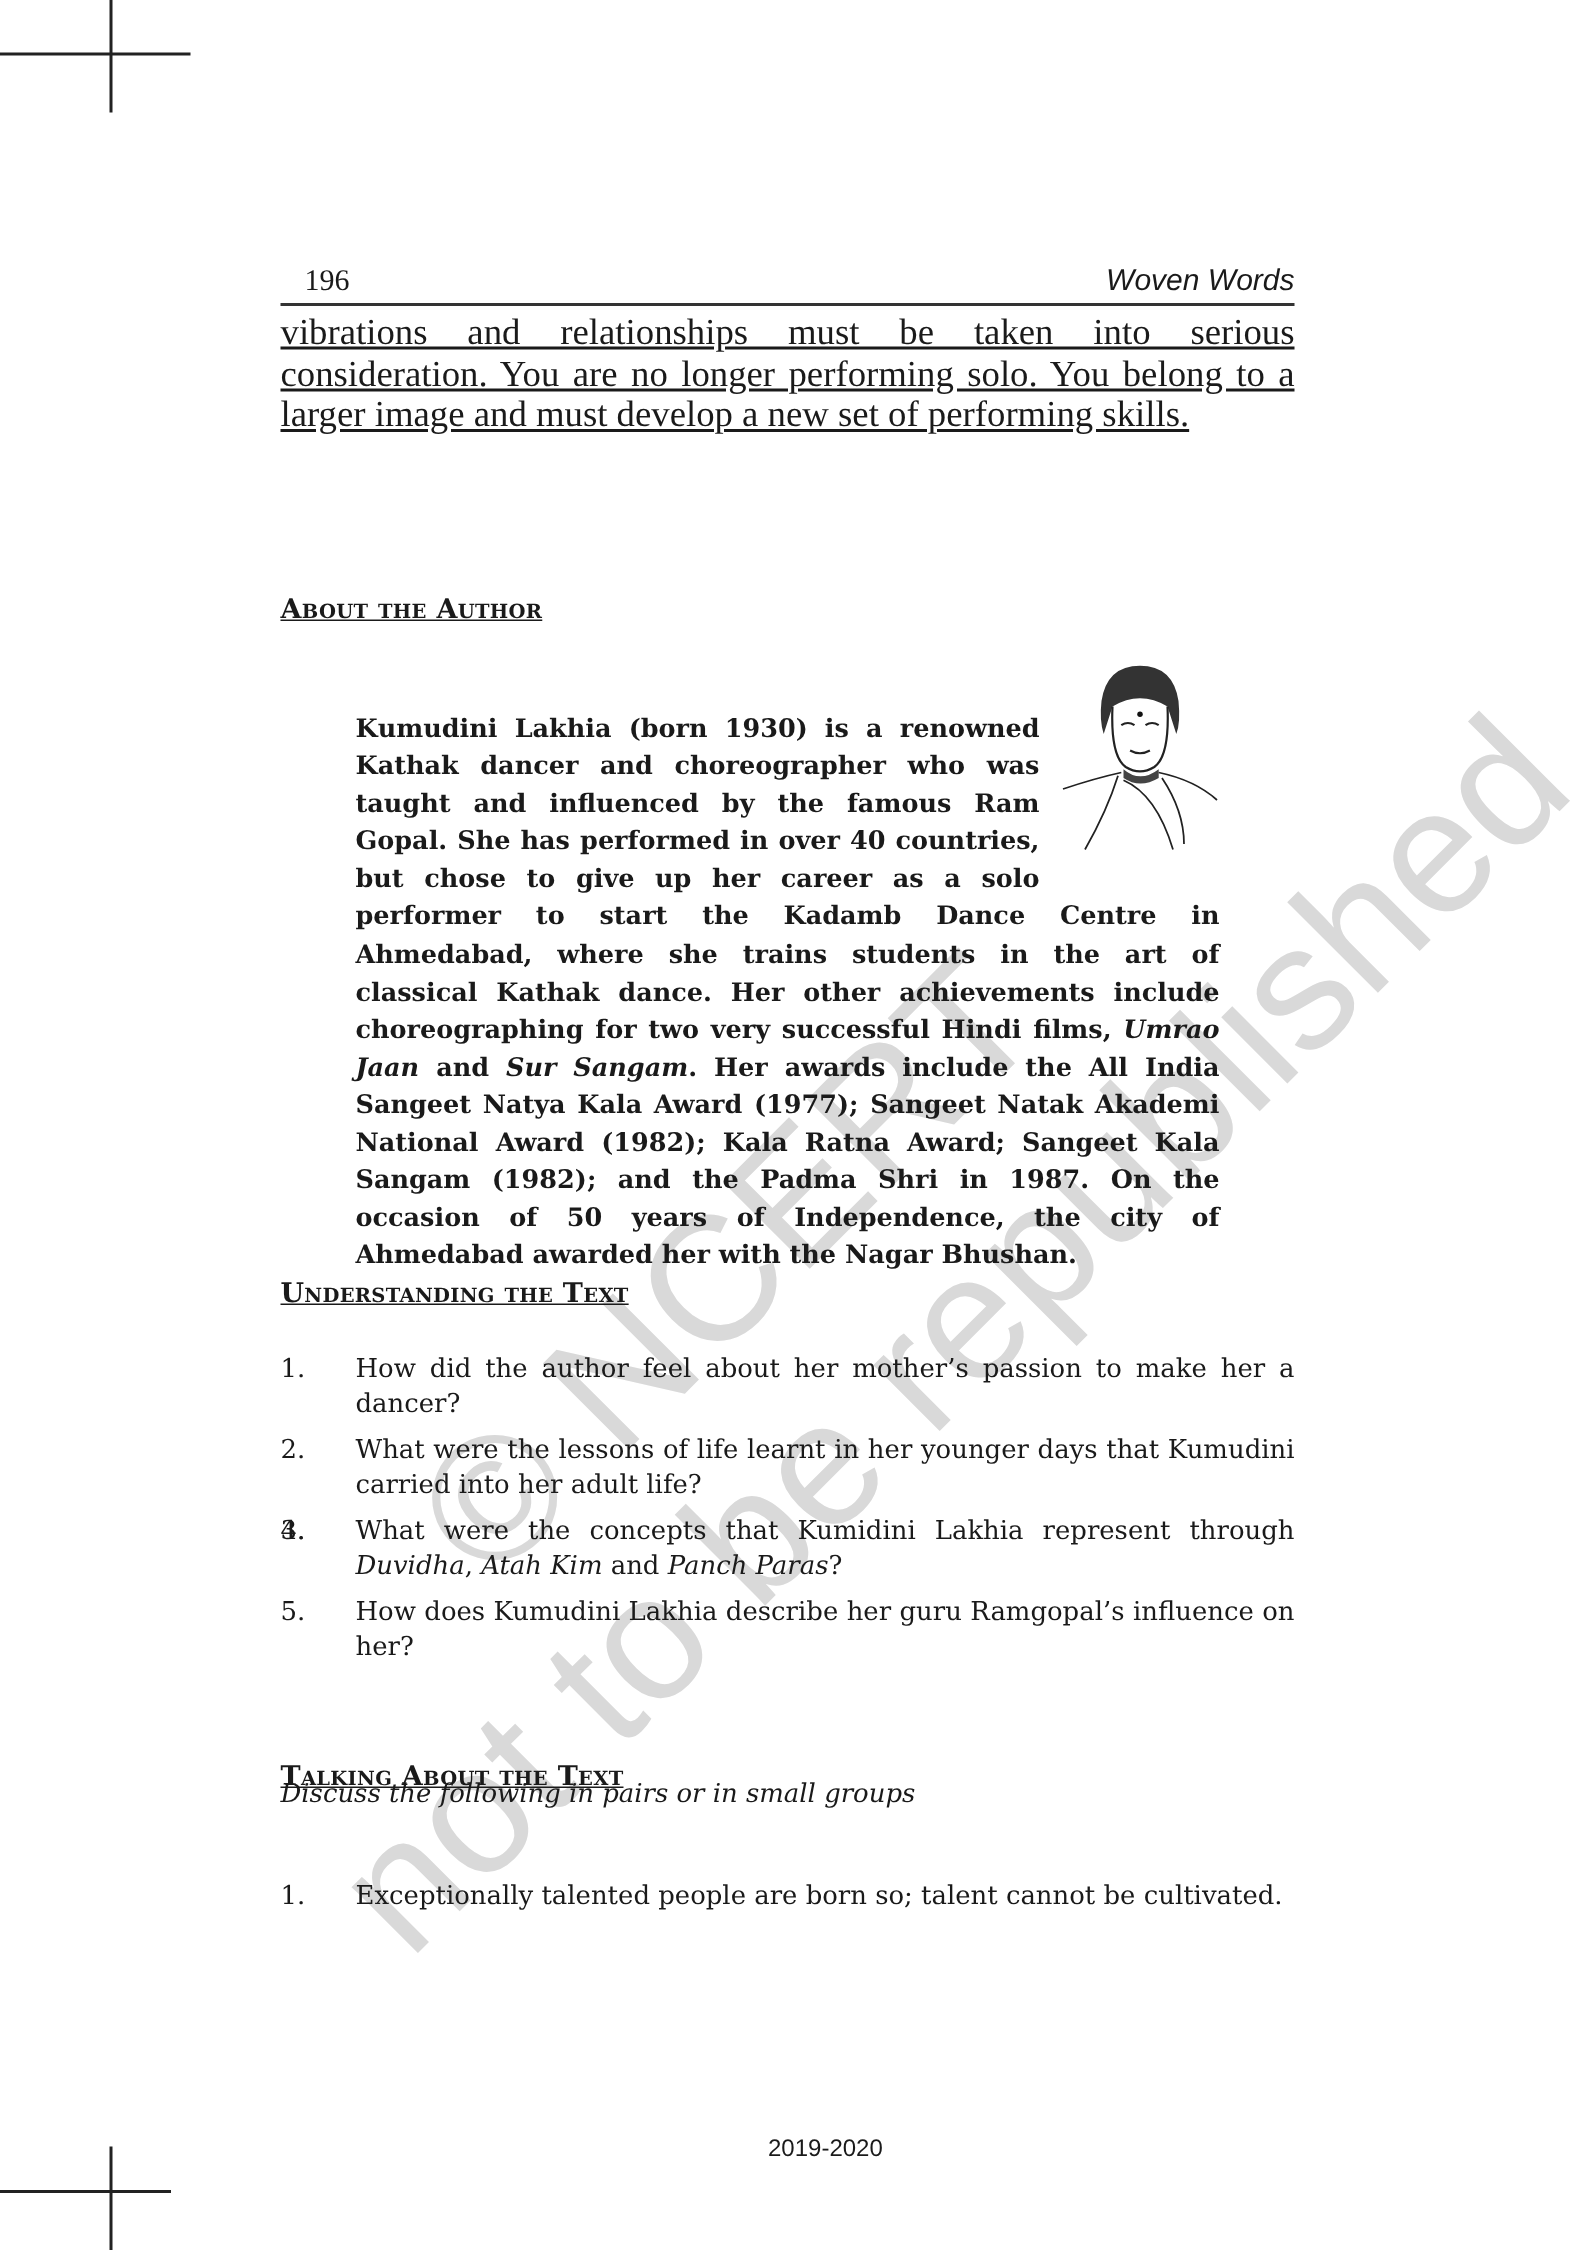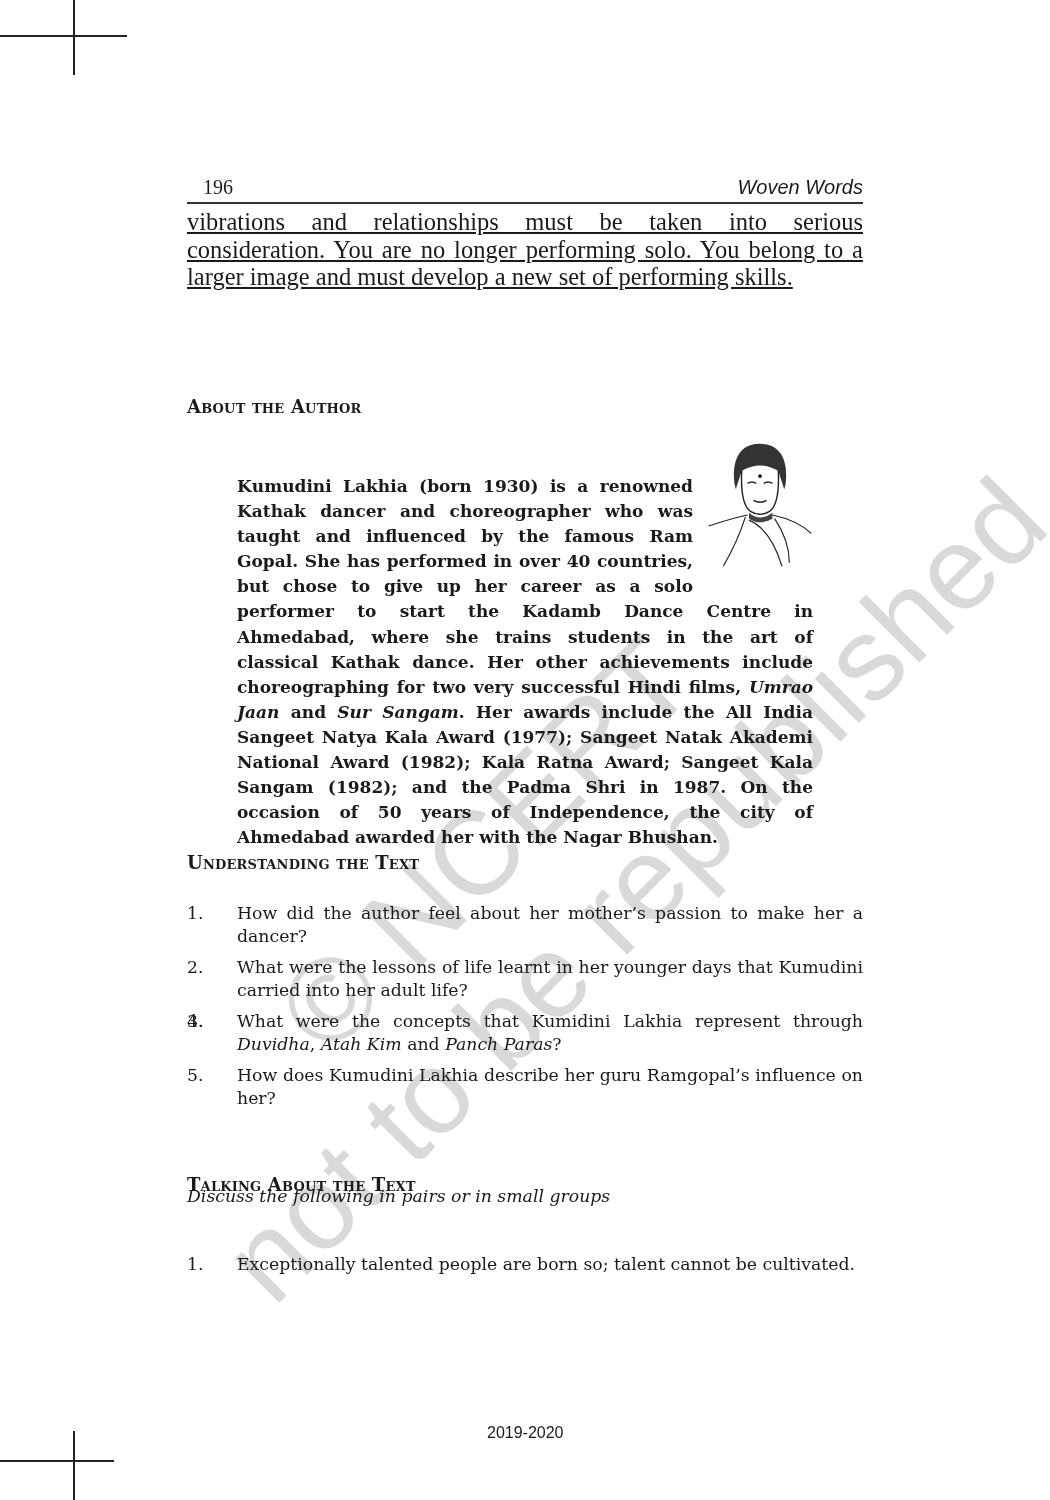--- a/index.html
+++ b/index.html
@@ -7,33 +7,33 @@
          font-family: "DejaVu Serif", "Liberation Serif", serif; color: #1a1a1a; }
   .crop { position: absolute; background: #222; }
   .header { position: absolute; left: 187px; top: 174px; width: 676px; height: 28px;
             border-bottom: 2px solid #333; }
   .page-num { position: absolute; left: 16px; top: 2px; font-family: "Liberation Serif", serif; font-size: 20px; }
   .running-title { position: absolute; right: 0; top: 2px; font-family: Liberation Sans, sans-serif; font-style: italic; font-size: 20px; }
   .cont-para { position: absolute; left: 187px; top: 208px; width: 676px;
                font-family: "Liberation Serif", serif; font-size: 24.5px; line-height: 27.5px;
                text-align: justify; margin: 0; text-decoration: underline; }
   .sc-heading { position: absolute; left: 187px; font-family: "DejaVu Serif", serif; font-weight: bold;
-                font-variant: small-caps; font-size: 18px; letter-spacing: 0.2px; margin: 0; }
+                font-variant: small-caps; font-size: 18px; letter-spacing: 0.2px; margin: 0; text-decoration: underline; }
   .bio-wrap { position: absolute; left: 237px; top: 474px; width: 576px;
               font-family: "DejaVu Serif", serif; font-size: 17px; line-height: 25.1px;
               text-align: justify; font-weight: bold; }
   .bio-wrap p { margin: 0; }
   .portrait { float: right; width: 110px; height: 160px; margin: -50px -2px 0 12px; shape-outside: margin-box; }
   .q-list { position: absolute; left: 187px; width: 676px; margin: 0; padding: 0; list-style: none;
             font-family: "DejaVu Serif", serif; font-size: 17.3px; line-height: 23px; }
   .q-list li { position: relative; padding-left: 50px; margin-bottom: 8px; text-align: justify; }
   .q-num { position: absolute; left: 0; top: 0; }
   .italic-line { position: absolute; left: 187px; top: 1186px; font-family: "DejaVu Serif", serif;
                  font-style: italic; font-size: 17.3px; }
-  .footer-year { position: absolute; left: 487px; top: 1424px; font-family: "Liberation Sans", sans-serif; font-size: 16px; }
+  .footer-year { position: absolute; left: 512px; top: 1424px; font-family: "Liberation Sans", sans-serif; font-size: 16px; }
   .watermark { position: absolute; left: 130px; top: 820px; transform: rotate(-45deg); transform-origin: left top;
                font-family: "Liberation Sans", sans-serif; font-size: 118px; line-height: 140px; color: #d9d9d9;
                white-space: nowrap; pointer-events: none; z-index: 0; }
   .wm2 { left: 195px; top: 1230px; }
   .content { position: relative; z-index: 1; }
   em { font-style: italic; }
 </style>
 </head>
 <body>
 

